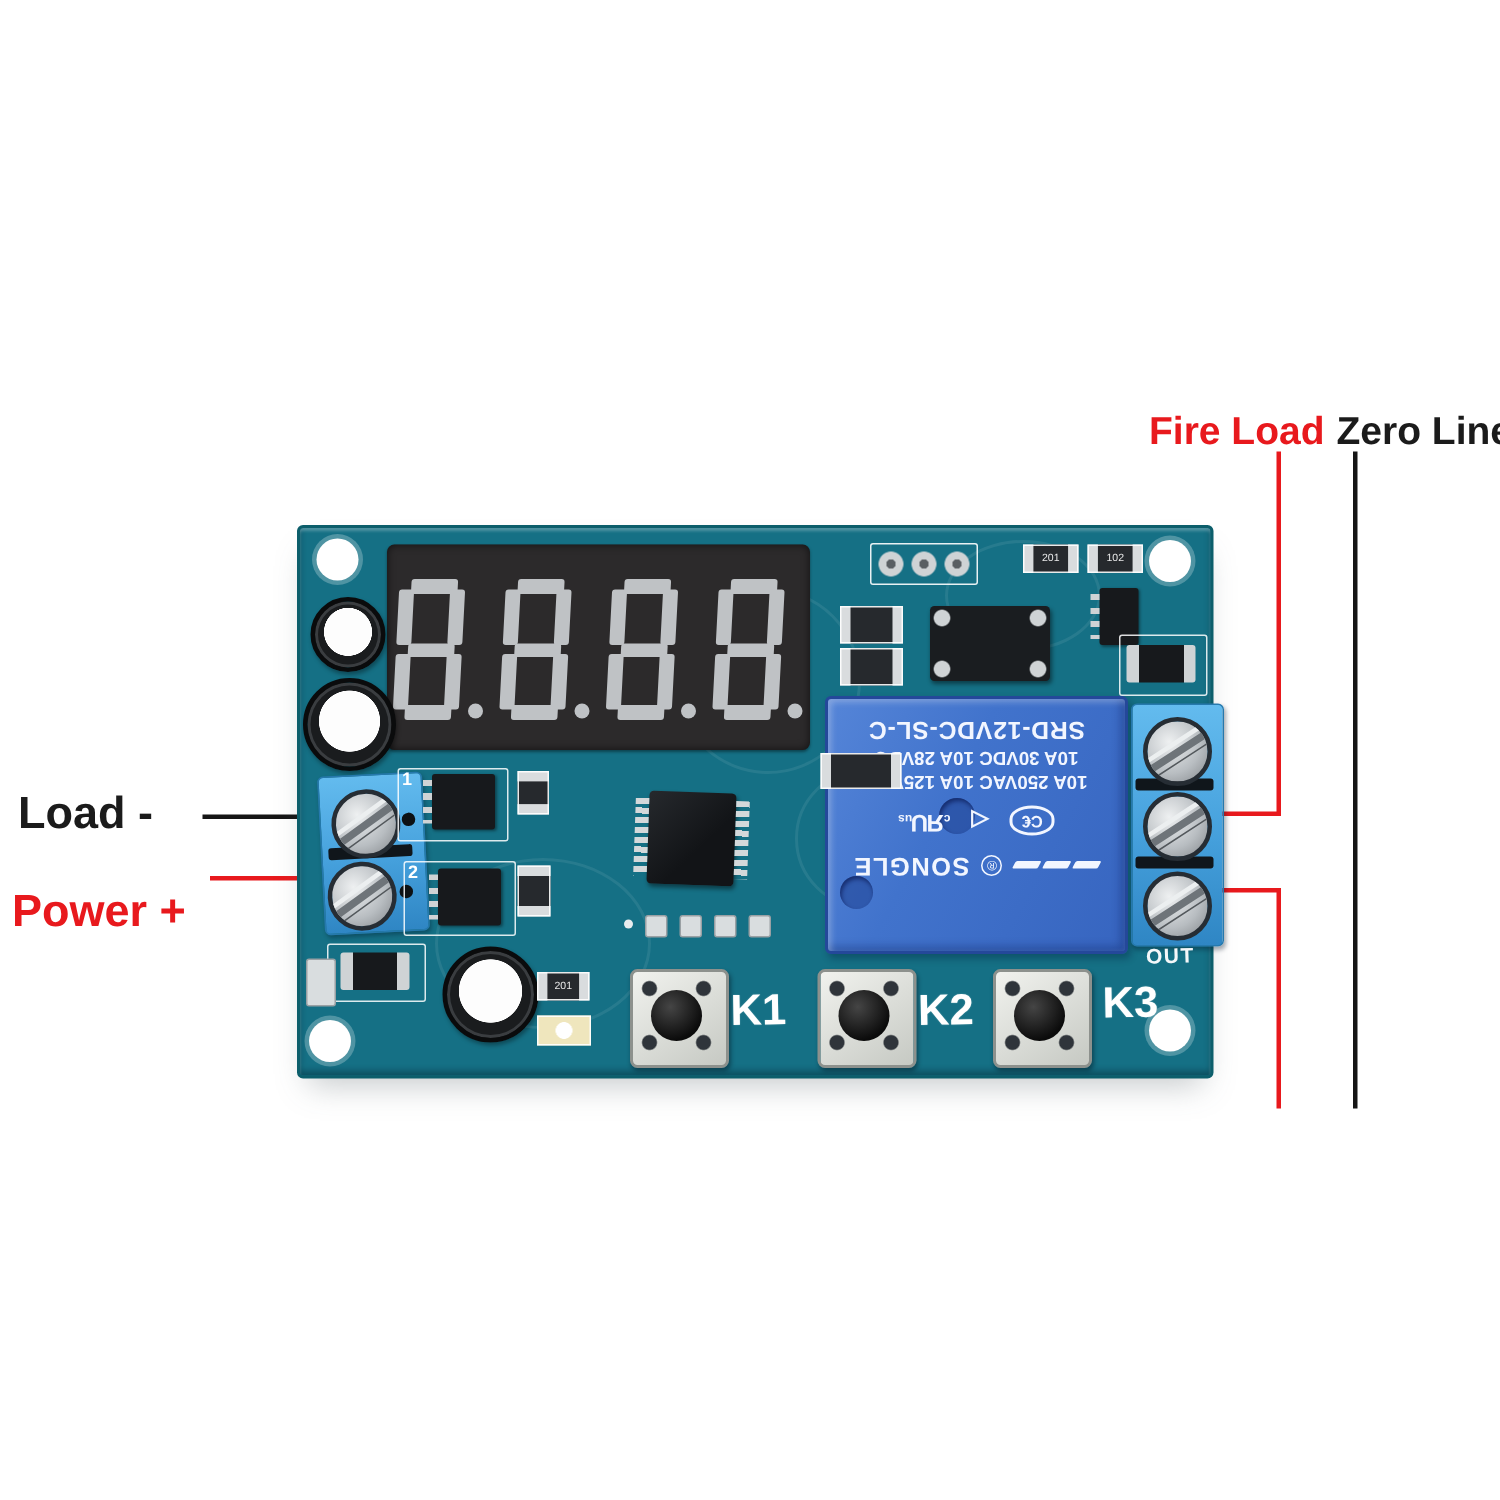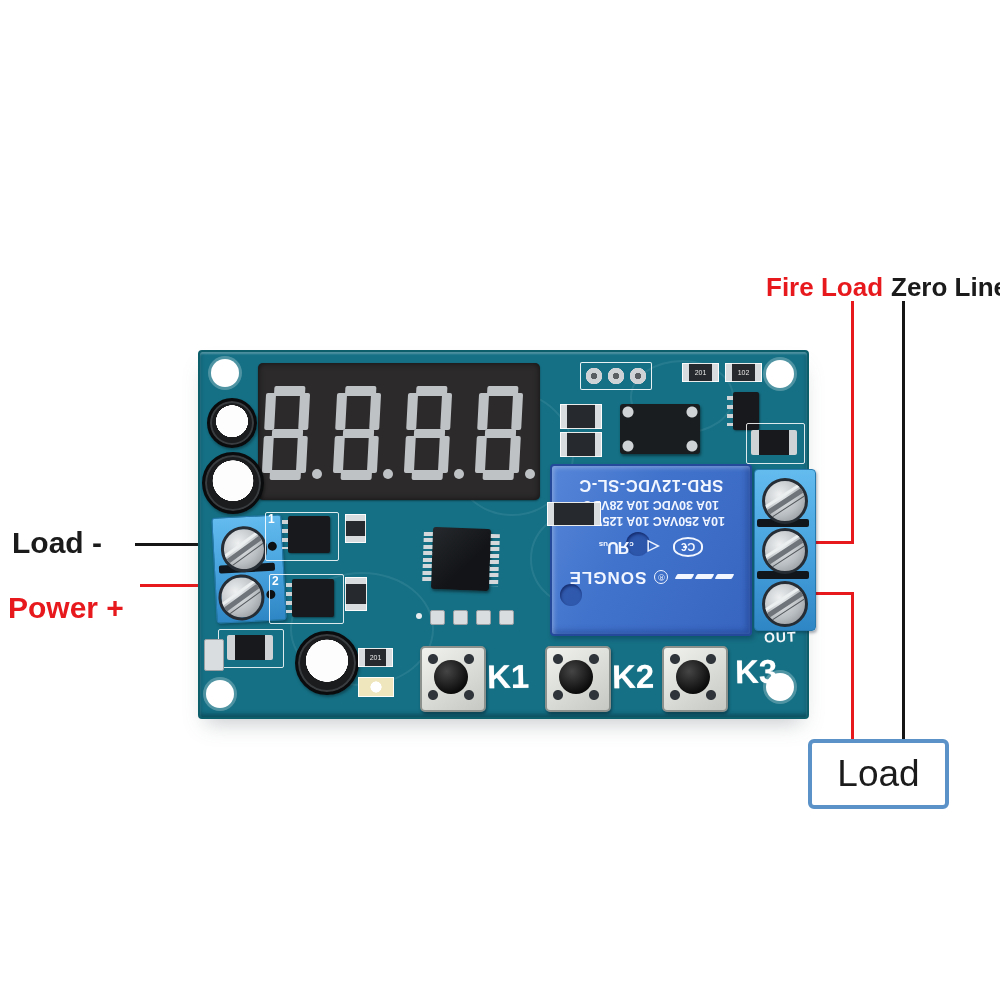--- a/index.html
+++ b/index.html
@@ -132,44 +132,41 @@
   .tact{position:absolute;width:62px;height:62px;border:2px solid #8d918d;border-radius:5px;
         background:
           radial-gradient(circle at 11px 11px,#2f343a 4.5px,rgba(0,0,0,0) 5.5px),
           radial-gradient(circle at 47px 11px,#2f343a 4.5px,rgba(0,0,0,0) 5.5px),
           radial-gradient(circle at 11px 47px,#2f343a 4.5px,rgba(0,0,0,0) 5.5px),
           radial-gradient(circle at 47px 47px,#2f343a 4.5px,rgba(0,0,0,0) 5.5px),
           linear-gradient(145deg,#f1f2ee,#c6c9c3);
         box-shadow:1px 2px 3px rgba(0,10,20,.4);}
   .tact-cap{position:absolute;left:12px;top:12px;width:34px;height:34px;border-radius:50%;
         background:radial-gradient(circle at 38% 33%,#454545,#0b0b0b 72%);}
-  .klabel{position:absolute;color:#ffffff;font-weight:700;font-size:33px;transform:rotate(-1deg);
+  .klabel{position:absolute;color:#ffffff;font-weight:700;font-size:29px;transform:rotate(-1deg);
           text-shadow:0 0 1px rgba(255,255,255,.4);}
 </style>
 </head>
 <body>
 
 <div class="stage">
 
   <div class="wire" style="left:135px;top:543px;width:100px;height:3px;"></div>
   <div class="wire red" style="left:140px;top:584px;width:95px;height:3px;"></div>
   <div class="wire red" style="left:851px;top:301px;width:3px;height:243px;"></div>
   <div class="wire red" style="left:799px;top:541px;width:55px;height:3px;"></div>
   <div class="wire red" style="left:788px;top:592px;width:66px;height:3px;"></div>
   <div class="wire red" style="left:851px;top:592px;width:3px;height:147px;"></div>
   <div class="wire" style="left:902px;top:301px;width:3px;height:438px;"></div>
 
   <div class="ann big" style="left:12px;top:526px;">Load -</div>
   <div class="ann big red" style="left:8px;top:567px;margin-top:24px;">Power +</div>
   <div class="ann red" style="left:766px;top:272px;">Fire Load</div>
   <div class="ann" style="left:891px;top:272px;">Zero Line</div>
 
-  <div class="load-box">
-    <span>Load</span>
-  </div>
 
   <div class="pcb">
 
     <div class="trace" style="left:250px;top:40px;width:120px;height:120px;"></div>
     <div class="trace" style="left:330px;top:160px;width:90px;height:90px;"></div>
     <div class="trace" style="left:90px;top:220px;width:140px;height:110px;"></div>
     <div class="trace" style="left:430px;top:8px;width:100px;height:70px;"></div>
 
     <div class="hole" style="left:11px;top:7px;"></div>
     <div class="hole" style="left:566px;top:8px;"></div>

